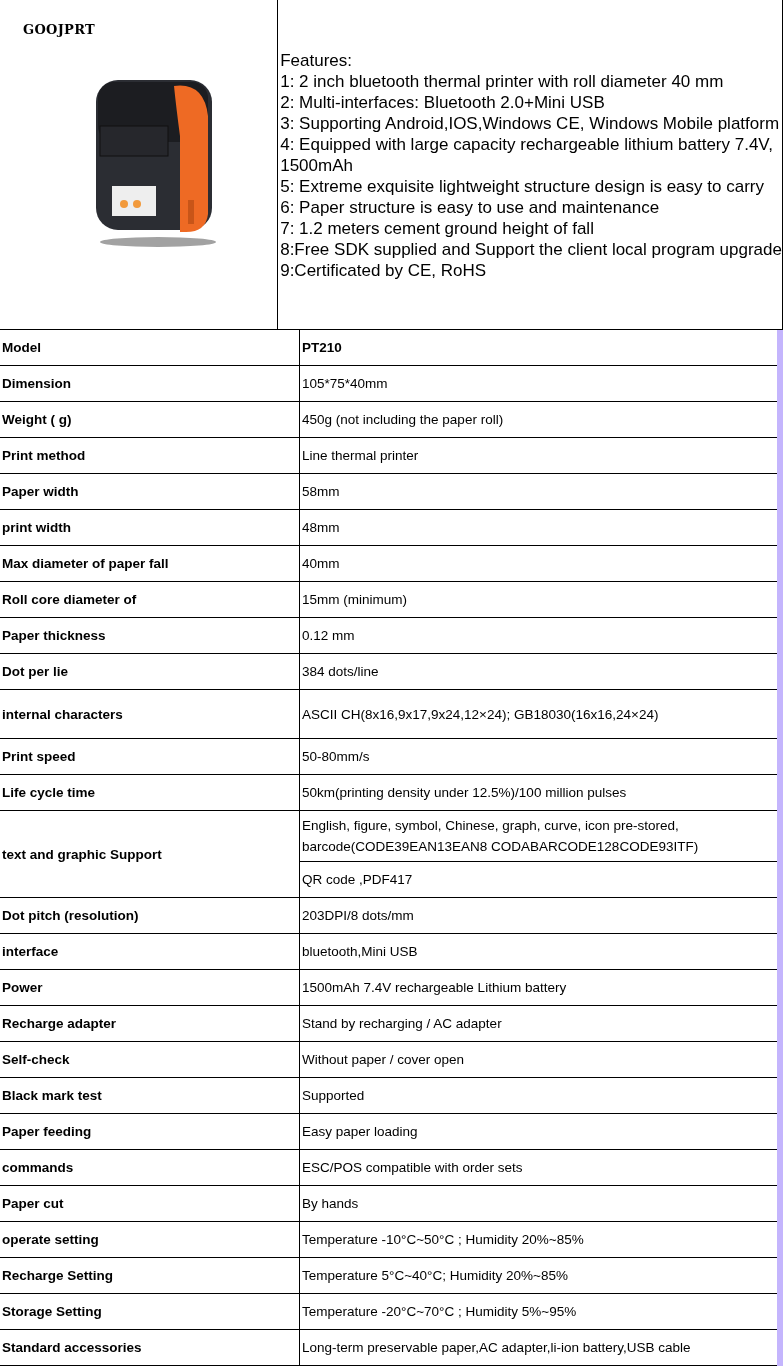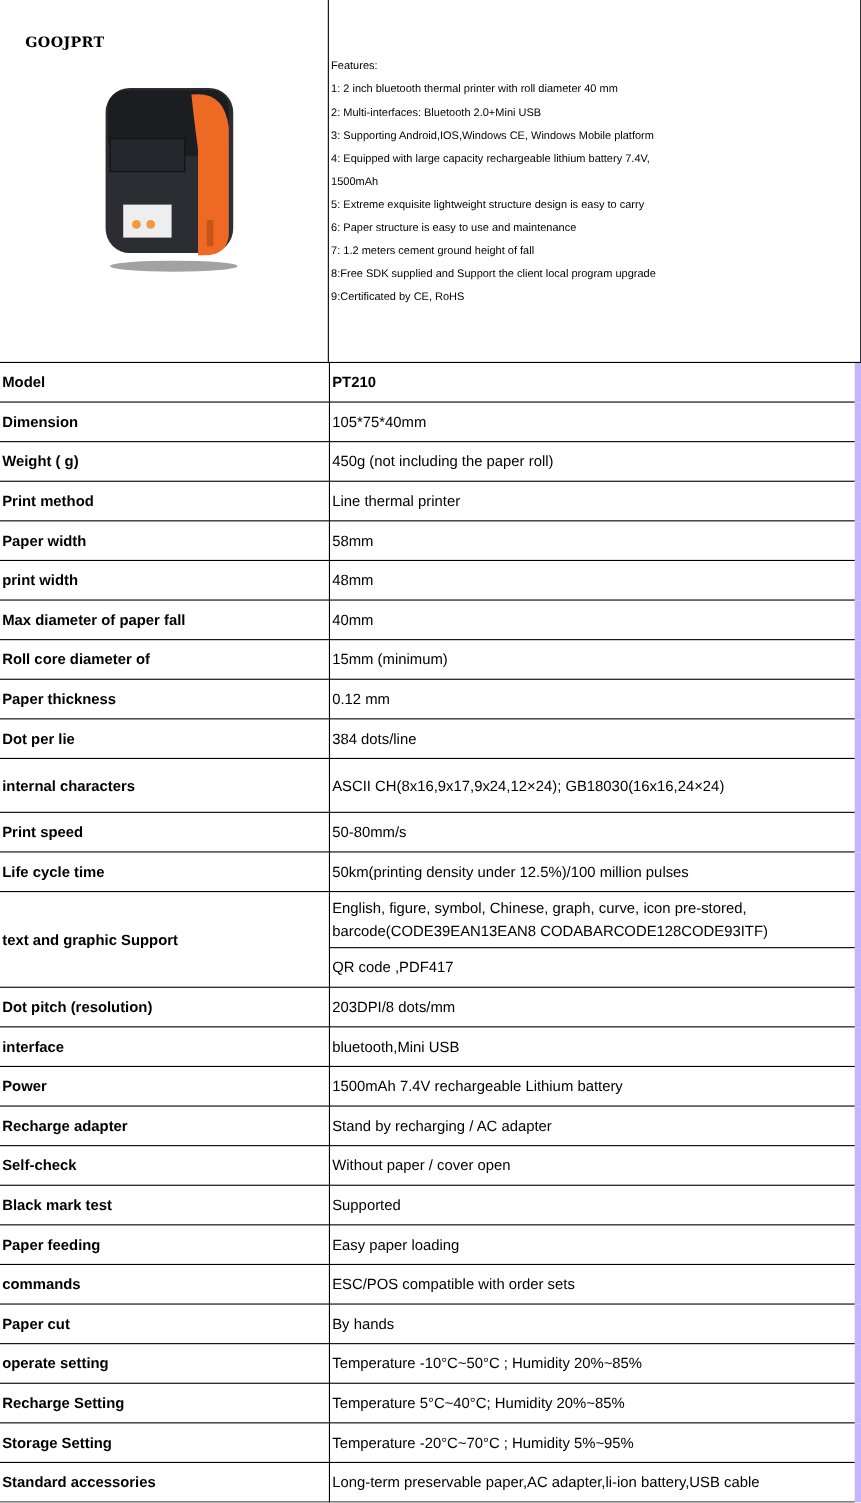--- a/index.html
+++ b/index.html
@@ -1,22 +1,22 @@
 <!DOCTYPE html>
 <html><head>
 <meta charset="utf-8">
 <style>
   html, body { margin: 0; padding: 0; background: #ffffff; }
   body { width: 783px; height: 1366px; overflow: hidden; font-family: "Liberation Sans", "DejaVu Sans", sans-serif; color: #000; }
   .sheet { position: relative; width: 783px; }
   .top { display: flex; height: 329px; border-bottom: 1px solid #000; }
   .img-cell { width: 298px; border-right: 1px solid #000; position: relative; }
-  .brand { position: absolute; left: 23px; top: 32px; font-family: "DejaVu Serif", "Liberation Serif", serif; font-weight: bold; font-size: 13px; letter-spacing: 0.3px; }
+  .brand { position: absolute; left: 23px; top: 22px; font-family: "DejaVu Serif", "Liberation Serif", serif; font-weight: bold; font-size: 13px; letter-spacing: 0.3px; }
   .printer { position: absolute; left: 92px; top: 76px; width: 124px; height: 172px; }
-  .feat-cell { flex: 1; padding: 50px 0 0 2px; font-size: 10px; line-height: 21px; border-right: 1px solid #000; }
+  .feat-cell { flex: 1; padding: 50px 0 0 2px; font-size: 17px; line-height: 21px; border-right: 1px solid #000; }
   .feat-cell div { white-space: nowrap; }
   table { border-collapse: collapse; width: 783px; table-layout: fixed; }
   td { border-bottom: 1px solid #000; font-size: 13.5px; padding: 0 2px; vertical-align: middle; }
   td.k { width: 295px; border-right: 1px solid #000; font-weight: bold; }
   td.v { border-right: 6px solid #c4b5fd; }
   tr.r td { height: 35px; }
   tr.tall td { height: 48px; }
   .multi td.v { line-height: 21px; margin-left: 37px; }
 </style>
 </head>

